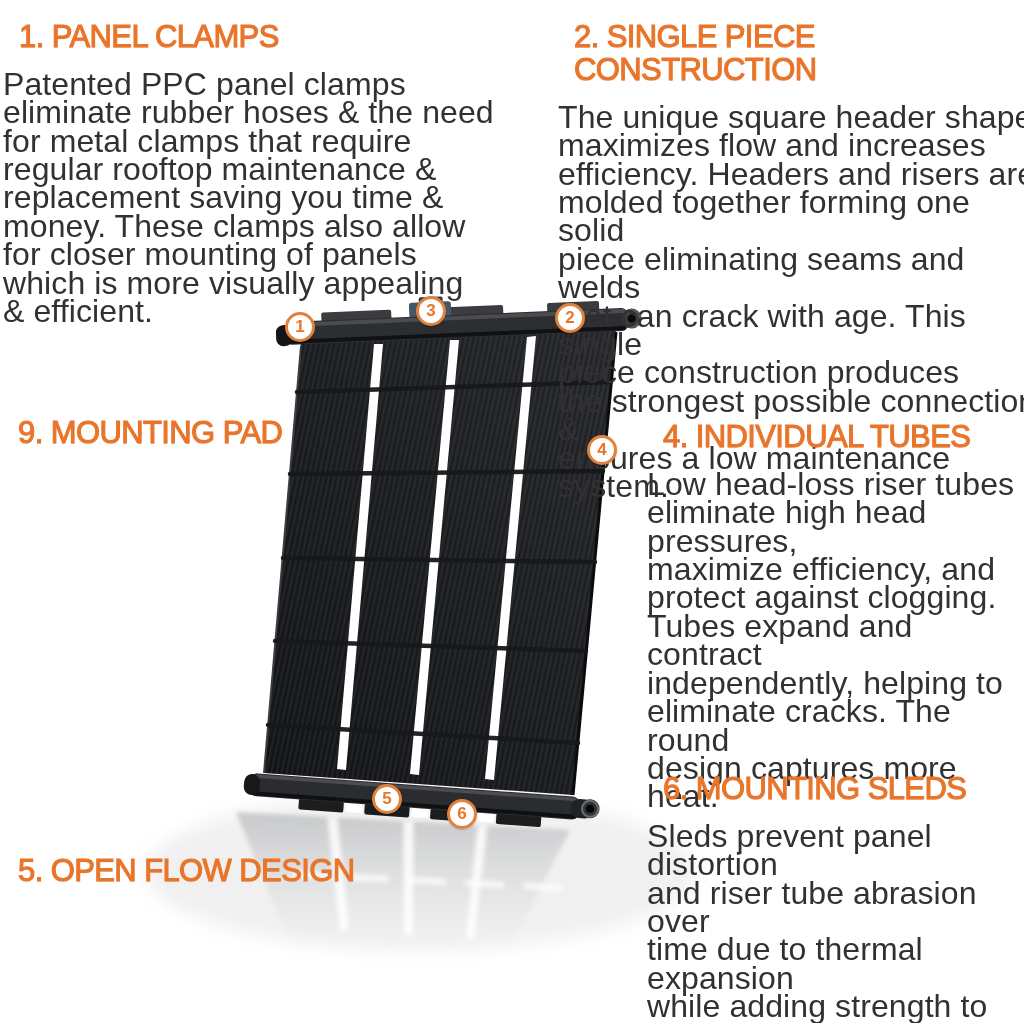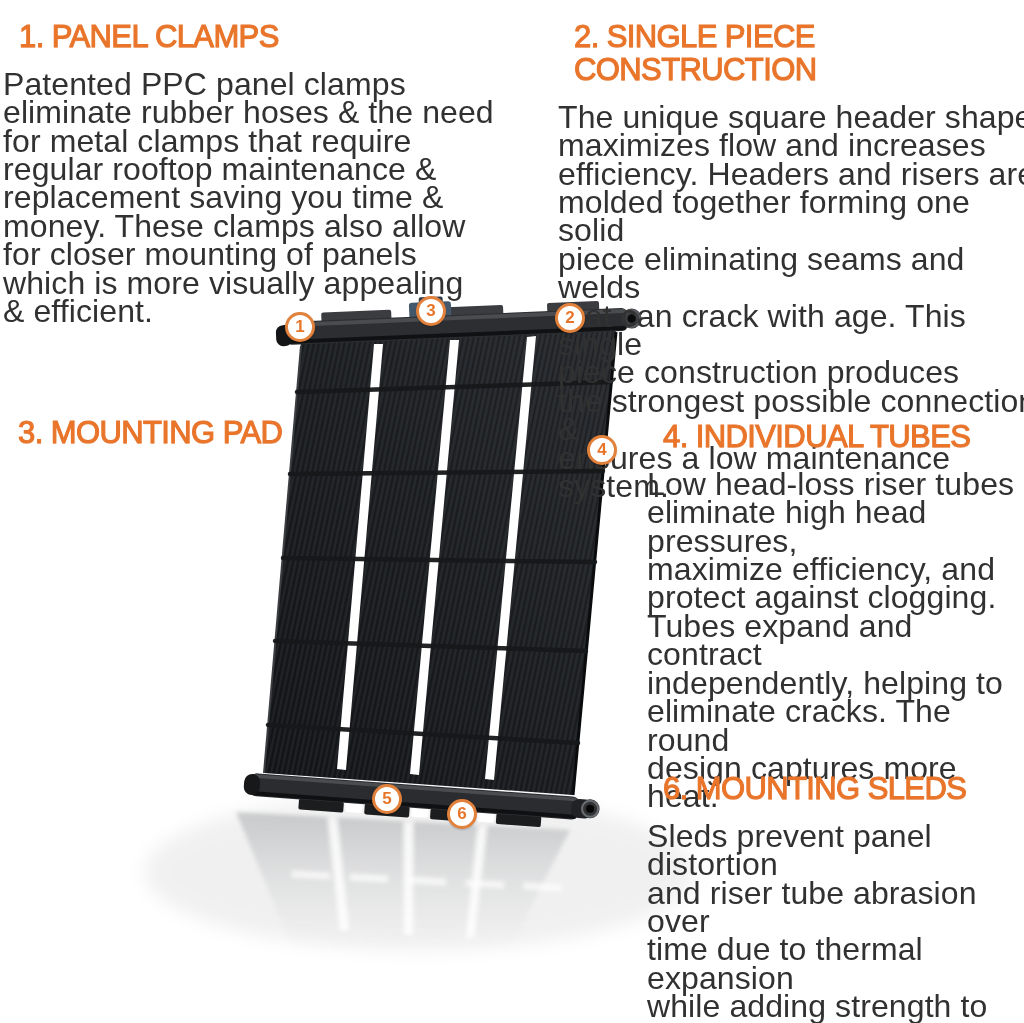--- a/index.html
+++ b/index.html
@@ -169,36 +169,37 @@
 efficiency. Headers and risers are
 molded together forming one solid
 piece eliminating seams and welds
 that can crack with age. This single
 piece construction produces
 the strongest possible connection &amp;
 ensures a low maintenance system.</p>
   </section>
 
   <section class="section sec-3">
-    <h2 class="heading">3. MOUNTING PAD</h2>
+    <h2 class="heading">9. MOUNTING PAD</h2>
   </section>
 
   <section class="section sec-4">
     <h2 class="heading">4. INDIVIDUAL TUBES</h2>
     <p class="body">Low head-loss riser tubes
 eliminate high head pressures,
 maximize efficiency, and
 protect against clogging.
 Tubes expand and contract
 independently, helping to
 eliminate cracks. The round
 design captures more heat.</p>
   </section>
 
   <section class="section sec-5">
+    <h2 class="heading">5. OPEN FLOW DESIGN</h2>
   </section>
 
   <section class="section sec-6">
     <h2 class="heading">6. MOUNTING SLEDS</h2>
     <p class="body">Sleds prevent panel distortion
 and riser tube abrasion over
 time due to thermal expansion
 while adding strength to the
 unit.</p>
   </section>

